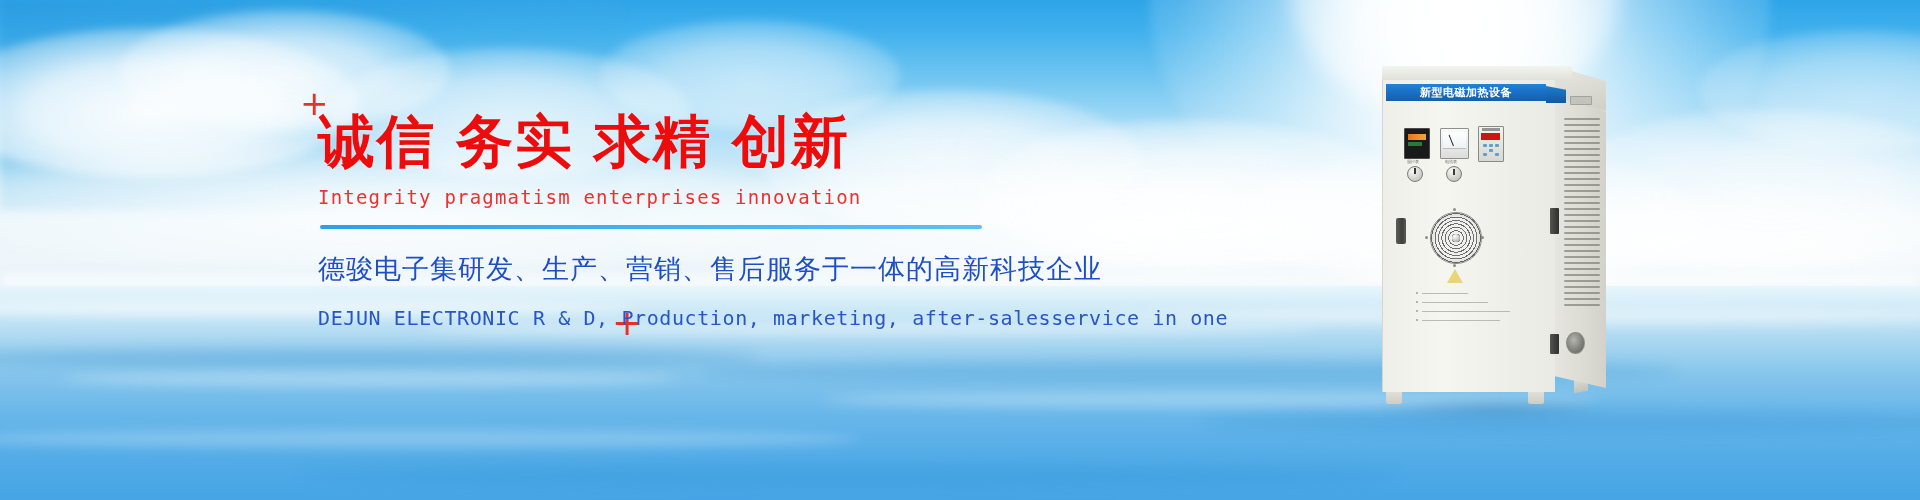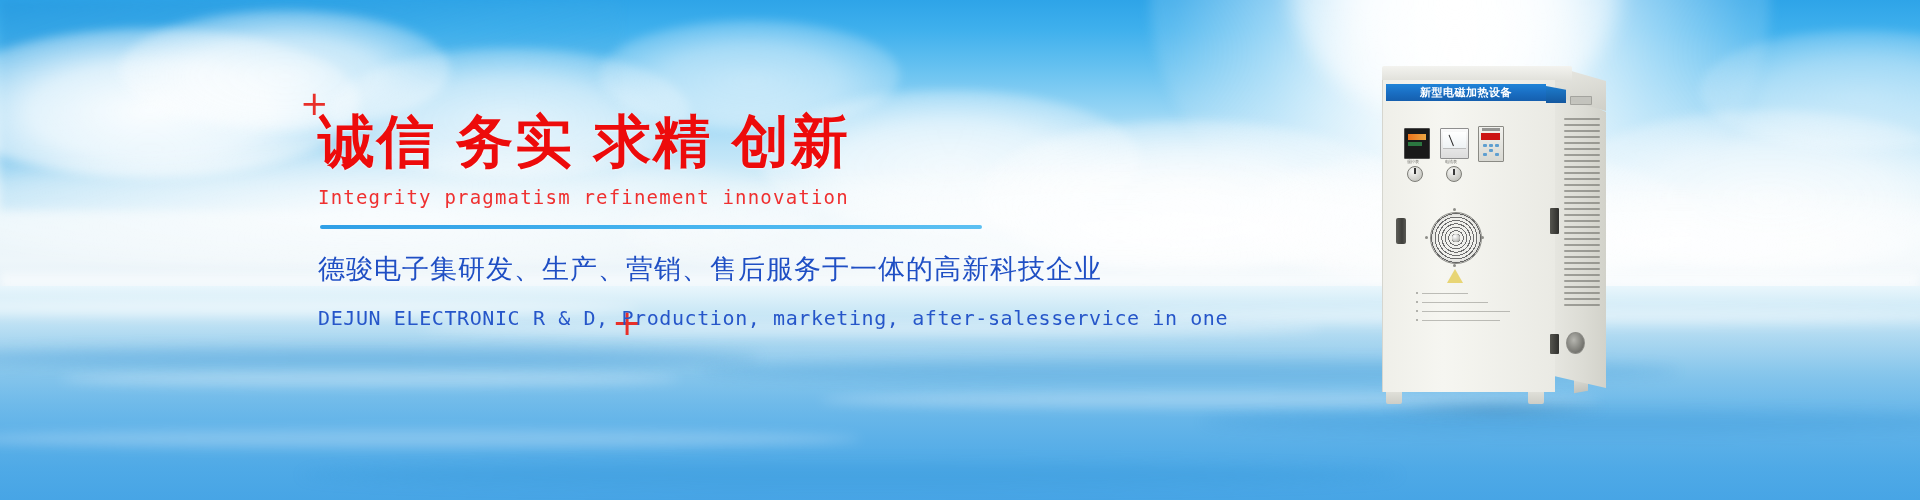--- a/index.html
+++ b/index.html
@@ -540,21 +540,21 @@
   <div class="wave" style="left:-40px;  top:430px; width:900px; height:18px; opacity:.45;"></div>
   <div class="wave-dark" style="left:300px;  top:462px; width:1100px;height:26px; opacity:.6;"></div>
 
   <div class="plus plus-1">+</div>
   <div class="plus plus-2">+</div>
 
   <div class="text-block">
     <div class="headline">
       <span>诚信</span><span>务实</span><span>求精</span><span>创新</span>
     </div>
-    <div class="subhead-en">Integrity  pragmatism  refinement  innovation</div>
+    <div class="subhead-en">Integrity  pragmatism  enterprises  innovation</div>
     <div class="divider"></div>
     <div class="subtitle-cn">德骏电子集研发、生产、营销、售后服务于一体的高新科技企业</div>
     <div class="subtitle-en">
       <div>DEJUN ELECTRONIC R &amp; D, Production, marketing, after-salesservice in one</div>
     </div>
   </div>
 
   <div class="machine-wrap">
     <div class="m-shadow"></div>
 

